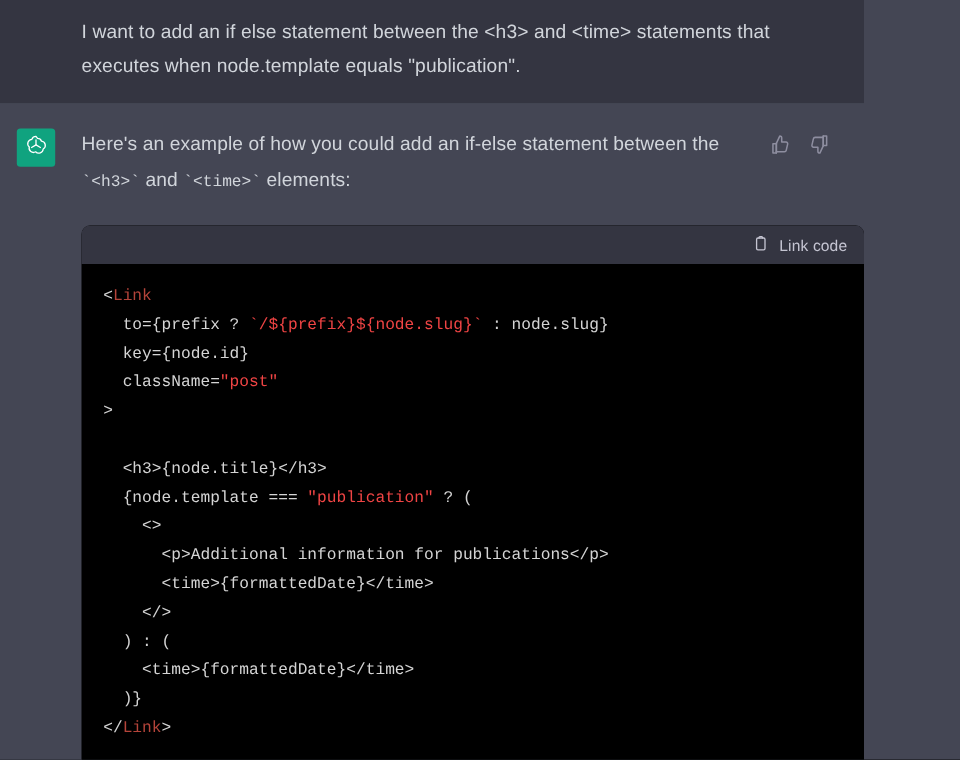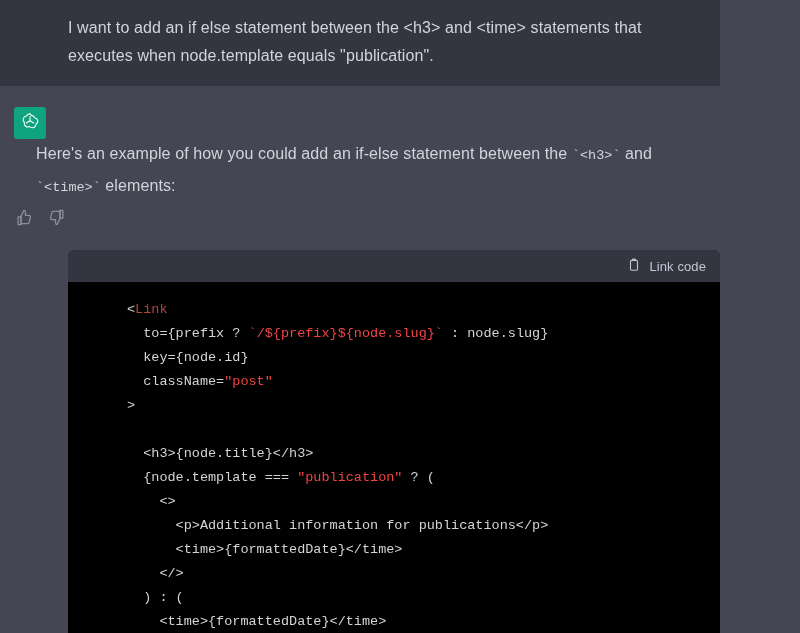--- a/index.html
+++ b/index.html
@@ -48,21 +48,20 @@
     background: #444654;
     flex: 1 1 auto;
     padding-top: 20px;
     position: relative;
   }
 
   .assistant-row {
     display: flex;
     align-items: flex-start;
     padding: 0 24px 0 14px;
-    flex-direction: column;
   }
 
   .avatar {
     width: 32px;
     height: 32px;
     min-width: 32px;
     border-radius: 3px;
     background: #10a37f;
     display: flex;
     align-items: center;
@@ -145,21 +144,21 @@
     line-height: 24px;
     white-space: pre;
     color: #d4d4d4;
     overflow: hidden;
   }
 
   .code-body .tag   { color: #b5443a; }
   .code-body .str   { color: #ef4444; }
   .code-body .plain { color: #d4d4d4; }
 
-  .code-line { min-height: 24px; margin-left: 41px; }
+  .code-line { min-height: 24px; }
 </style>
 </head>
 <body>
 
 <div class="conversation">
 
   <div class="turn-user">
     <div class="row">
       <div class="user-text">I want to add an if else statement between the &lt;h3&gt; and &lt;time&gt; statements that executes when node.template equals "publication".</div>
     </div>

